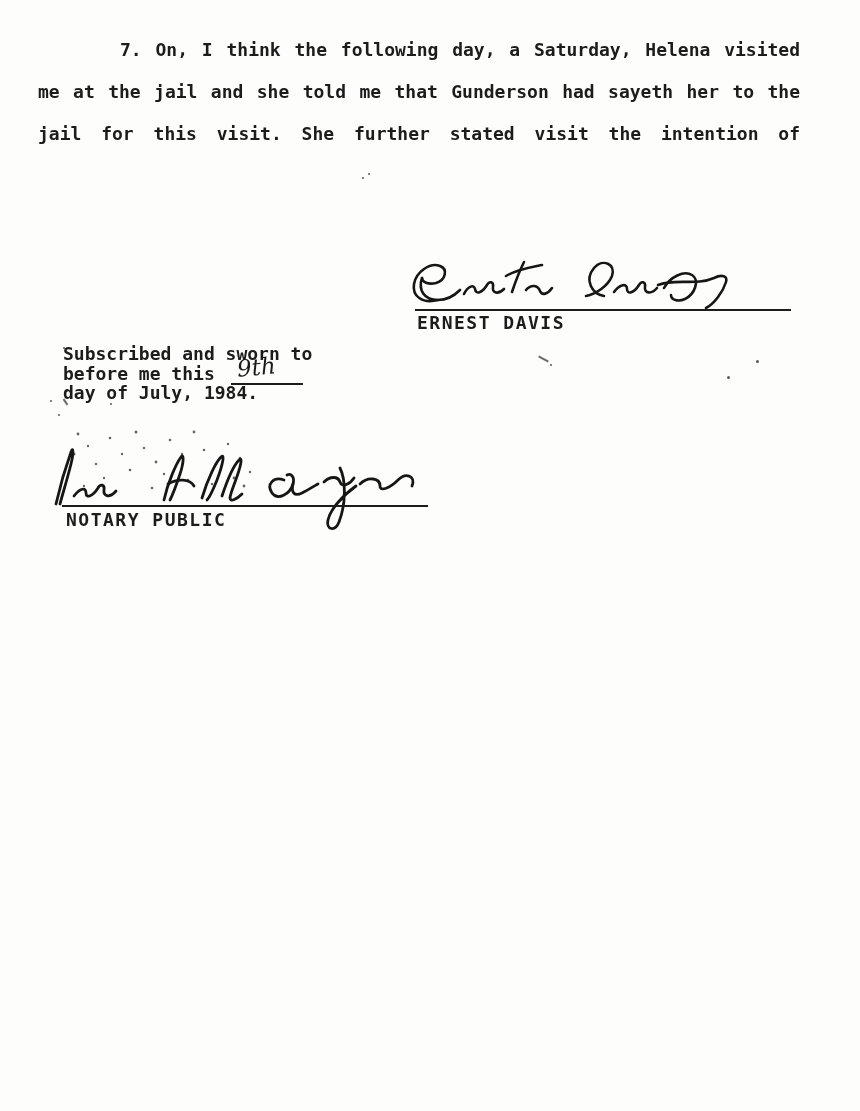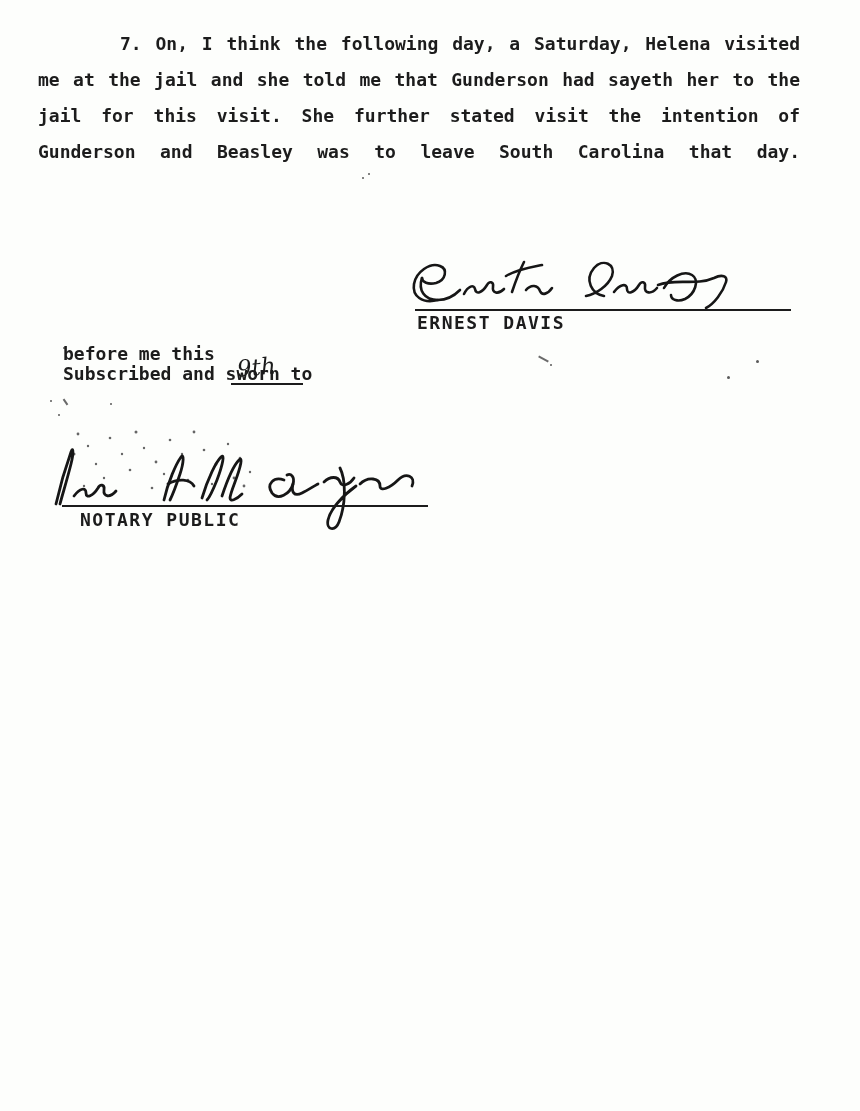--- a/index.html
+++ b/index.html
@@ -17,21 +17,21 @@
   }
   
   .body-text {
     position: absolute;
     left: 38px;
     top: 26px;
     width: 762px;
     font: bold 18px/36px "DejaVu Sans Mono", monospace;
     color: #1c1c1c;
   }
-  .line { height: 36px; white-space: nowrap; }
+  .line { height: 36px; white-space: nowrap; margin-top: 6px; }
   .just { text-align: justify; text-align-last: justify; white-space: normal; }
   .indent { text-indent: 82px; }
 
   
   .sig-ernest-svg {
     position: absolute;
     left: 408px;
     top: 254px;
     width: 356px;
     height: 60px;
@@ -89,21 +89,20 @@
     top: 505px;
     width: 366px;
     border-top: 2px solid #1c1c1c;
   }
   .typed-title {
     position: absolute;
     left: 66px;
     top: 510px;
     font: bold 18px/20px "DejaVu Sans Mono", monospace;
     letter-spacing: 1.5px;
-    margin-left: 14px;
   }
 
   
   .noise { position: absolute; background: #5a5a5a; border-radius: 50%; }
   .noise.d2 { width: 2px; height: 2px; }
   .noise.d3 { width: 3px; height: 3px; }
   .tick {
     position: absolute;
     width: 11px;
     border-top: 2px solid #6a6a6a;
@@ -113,21 +112,20 @@
 </style>
 </head>
 <body>
 
 <div class="page">
 
   <div class="body-text">
     <div class="line just indent">7.   On, I think the following day, a Saturday, Helena visited</div>
     <div class="line just">me at the jail and she told me that Gunderson had sayeth her to the</div>
     <div class="line just">jail for this visit.  She further stated visit the intention of</div>
-    <div class="line just">Gunderson and Beasley was to leave South Carolina that day.</div>
   </div>
 
   <span class="noise d2" style="left:362px; top:177px;"></span>
   <span class="noise d2" style="left:368px; top:173px;"></span>
 
   <svg class="sig-ernest-svg" viewBox="0 0 356 60" aria-label="Ernest Davis">
     <g stroke-width="2.6">
       <path d="M30,46 C14,50 4,42 6,30 C8,18 22,8 32,12 C40,15 38,26 28,29 C20,31 14,28 14,24"></path>
       <path d="M14,24 C10,36 16,46 30,46 C40,46 48,40 52,36"></path>
       <path d="M56,40 C60,32 66,30 67,35 C68,41 74,39 79,31 C81,27 86,27 85,33 C84,39 90,41 96,35"></path>
@@ -143,22 +141,23 @@
   <div class="sig-line-1"></div>
   <div class="typed-name">ERNEST DAVIS</div>
 
   <span class="tick" style="left:538px; top:358px;"></span>
   <span class="noise d2" style="left:550px; top:364px;"></span>
   <span class="noise d3" style="left:756px; top:360px;"></span>
   <span class="noise d3" style="left:727px; top:376px;"></span>
   <span class="noise d2" style="left:63px; top:347px;"></span>
 
   <div class="notary-text">
+    <div>Subscribed and sworn to</div>
     <div>before me this</div>
-    <div>Subscribed and sworn to</div>
+    <div>day of July, 1984.</div>
   </div>
   <div class="blank-line"></div>
   <div class="handwritten-day">9th</div>
 
   <span class="noise d2" style="left:50px; top:400px;"></span>
   <span class="tick" style="left:62px; top:401px; width:7px; transform:rotate(55deg);"></span>
   <span class="noise d2" style="left:110px; top:403px;"></span>
   <span class="noise d2" style="left:58px; top:414px;"></span>
 
   <svg class="sig-notary-svg" viewBox="0 0 392 118" aria-label="Diane Hall Axford">

